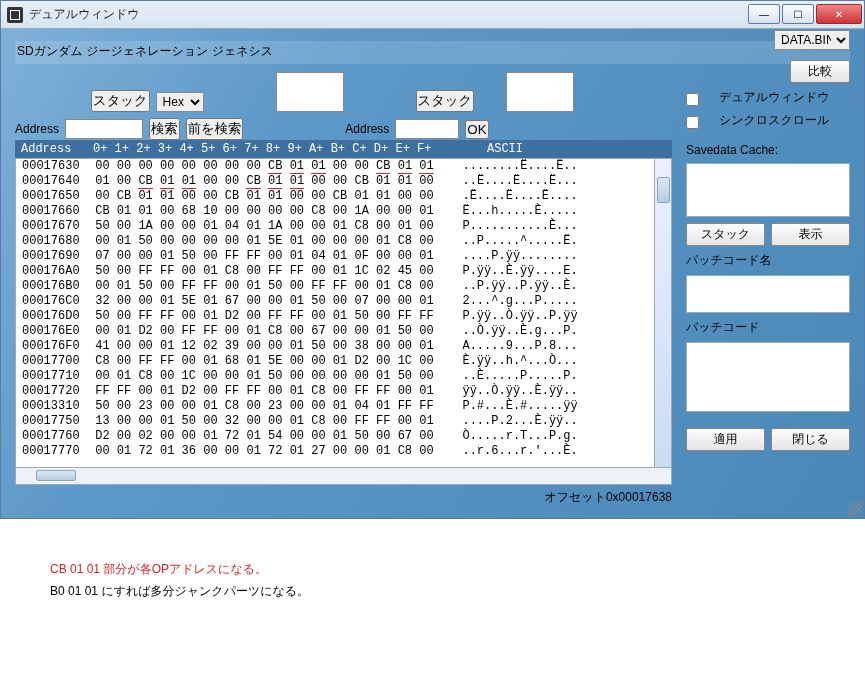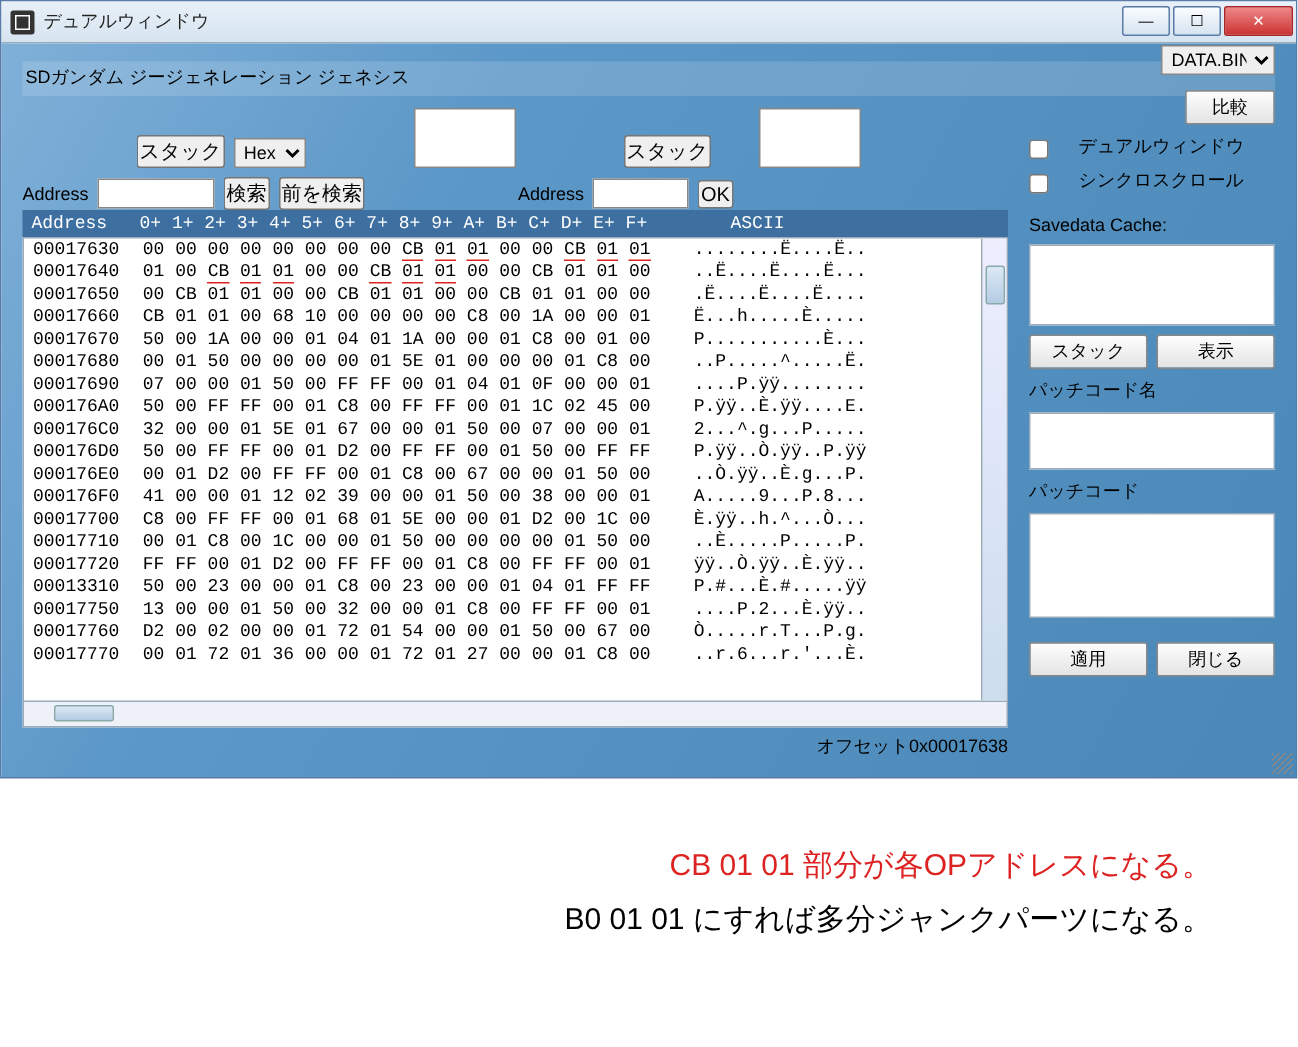--- a/index.html
+++ b/index.html
@@ -39,21 +39,21 @@
   .right-panel { width:164px; display:flex; flex-direction:column; gap:6px; padding-top:2px;}
   .file-select{ display:flex; justify-content:flex-end; margin-bottom:4px; margin-top:-38px;}
   .file-select select{width:76px;}
   .right-panel label{color:#000;font-size:12px;}
   .chk{display:flex;align-items:flex-end;gap:20px;color:#000;}
   .panel-box{background:#fff;border:1px solid #9ab;height:54px;width:100%;}
   .panel-box.tall{height:70px;}
   .btn-row{display:flex;gap:6px;}
   .btn-row .right-btn{flex:1;padding:2px 4px;}
   .resize-grip{position:absolute;right:2px;bottom:2px;width:14px;height:14px;background:repeating-linear-gradient(135deg,#888 0,#888 1px,transparent 1px,transparent 3px);}
-  .notes{padding:40px 57px 20px 50px;font-size:20px;line-height:1.8;text-align:right;}
+  .notes{padding:40px 77px 20px 50px;font-size:12px;line-height:1.8;}
   .notes .red{color:#d22;}
   .notes .blk{color:#000;}
   .big-gap{display:inline-block;width:70px;}
   .white-box{background:#fff;border:1px solid #888;width:68px;height:40px;display:inline-block;vertical-align:bottom;}
   .toolbar-top{display:flex;align-items:flex-end;gap:6px;}
   .lbl{color:#000;}
 </style>
 </head>
 <body>
 
@@ -105,20 +105,21 @@
         <div class="hex-body">
           <div id="hex-rows">
               <div class="hex-row"><span class="addr">00017630</span> <span class="bytes">00 00 00 00 00 00 00 00 <span class="underline-red">CB</span> <span class="underline-red">01</span> <span class="underline-red">01</span> 00 00 <span class="underline-red">CB</span> <span class="underline-red">01</span> <span class="underline-red">01</span> </span>   <span class="ascii">........Ë....Ë..</span></div>
               <div class="hex-row"><span class="addr">00017640</span> <span class="bytes">01 00 <span class="underline-red">CB</span> <span class="underline-red">01</span> <span class="underline-red">01</span> 00 00 <span class="underline-red">CB</span> <span class="underline-red">01</span> <span class="underline-red">01</span> 00 00 CB 01 01 00 </span>   <span class="ascii">..Ë....Ë....Ë...</span></div>
               <div class="hex-row"><span class="addr">00017650</span> <span class="bytes">00 CB 01 01 00 00 CB 01 01 00 00 CB 01 01 00 00 </span>   <span class="ascii">.Ë....Ë....Ë....</span></div>
               <div class="hex-row"><span class="addr">00017660</span> <span class="bytes">CB 01 01 00 68 10 00 00 00 00 C8 00 1A 00 00 01 </span>   <span class="ascii">Ë...h.....È.....</span></div>
               <div class="hex-row"><span class="addr">00017670</span> <span class="bytes">50 00 1A 00 00 01 04 01 1A 00 00 01 C8 00 01 00 </span>   <span class="ascii">P...........È...</span></div>
               <div class="hex-row"><span class="addr">00017680</span> <span class="bytes">00 01 50 00 00 00 00 01 5E 01 00 00 00 01 C8 00 </span>   <span class="ascii">..P.....^.....Ë.</span></div>
               <div class="hex-row"><span class="addr">00017690</span> <span class="bytes">07 00 00 01 50 00 FF FF 00 01 04 01 0F 00 00 01 </span>   <span class="ascii">....P.ÿÿ........</span></div>
               <div class="hex-row"><span class="addr">000176A0</span> <span class="bytes">50 00 FF FF 00 01 C8 00 FF FF 00 01 1C 02 45 00 </span>   <span class="ascii">P.ÿÿ..È.ÿÿ....E.</span></div>
+              <div class="hex-row"><span class="addr">000176B0</span> <span class="bytes">00 01 50 00 FF FF 00 01 50 00 FF FF 00 01 C8 00 </span>   <span class="ascii">..P.ÿÿ..P.ÿÿ..È.</span></div>
               <div class="hex-row"><span class="addr">000176C0</span> <span class="bytes">32 00 00 01 5E 01 67 00 00 01 50 00 07 00 00 01 </span>   <span class="ascii">2...^.g...P.....</span></div>
               <div class="hex-row"><span class="addr">000176D0</span> <span class="bytes">50 00 FF FF 00 01 D2 00 FF FF 00 01 50 00 FF FF </span>   <span class="ascii">P.ÿÿ..Ò.ÿÿ..P.ÿÿ</span></div>
               <div class="hex-row"><span class="addr">000176E0</span> <span class="bytes">00 01 D2 00 FF FF 00 01 C8 00 67 00 00 01 50 00 </span>   <span class="ascii">..Ò.ÿÿ..È.g...P.</span></div>
               <div class="hex-row"><span class="addr">000176F0</span> <span class="bytes">41 00 00 01 12 02 39 00 00 01 50 00 38 00 00 01 </span>   <span class="ascii">A.....9...P.8...</span></div>
               <div class="hex-row"><span class="addr">00017700</span> <span class="bytes">C8 00 FF FF 00 01 68 01 5E 00 00 01 D2 00 1C 00 </span>   <span class="ascii">È.ÿÿ..h.^...Ò...</span></div>
               <div class="hex-row"><span class="addr">00017710</span> <span class="bytes">00 01 C8 00 1C 00 00 01 50 00 00 00 00 01 50 00 </span>   <span class="ascii">..È.....P.....P.</span></div>
               <div class="hex-row"><span class="addr">00017720</span> <span class="bytes">FF FF 00 01 D2 00 FF FF 00 01 C8 00 FF FF 00 01 </span>   <span class="ascii">ÿÿ..Ò.ÿÿ..È.ÿÿ..</span></div>
               <div class="hex-row"><span class="addr">00013310</span> <span class="bytes">50 00 23 00 00 01 C8 00 23 00 00 01 04 01 FF FF </span>   <span class="ascii">P.#...È.#.....ÿÿ</span></div>
               <div class="hex-row"><span class="addr">00017750</span> <span class="bytes">13 00 00 01 50 00 32 00 00 01 C8 00 FF FF 00 01 </span>   <span class="ascii">....P.2...È.ÿÿ..</span></div>
               <div class="hex-row"><span class="addr">00017760</span> <span class="bytes">D2 00 02 00 00 01 72 01 54 00 00 01 50 00 67 00 </span>   <span class="ascii">Ò.....r.T...P.g.</span></div>

